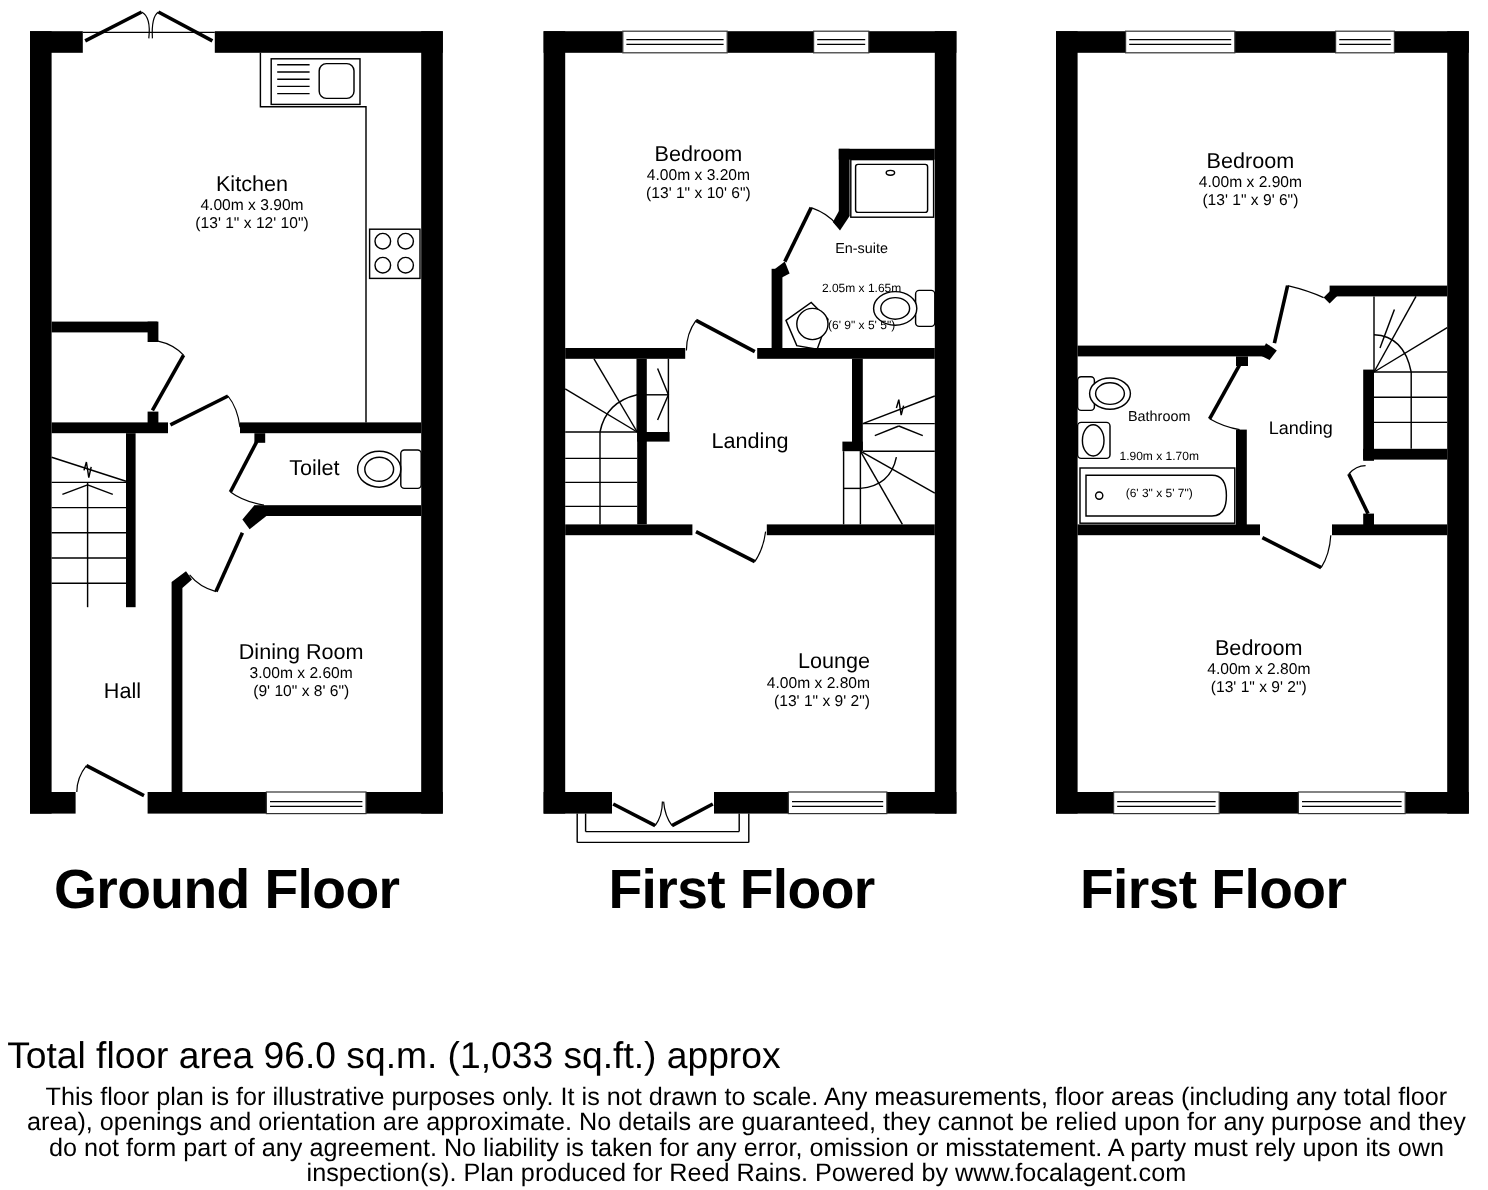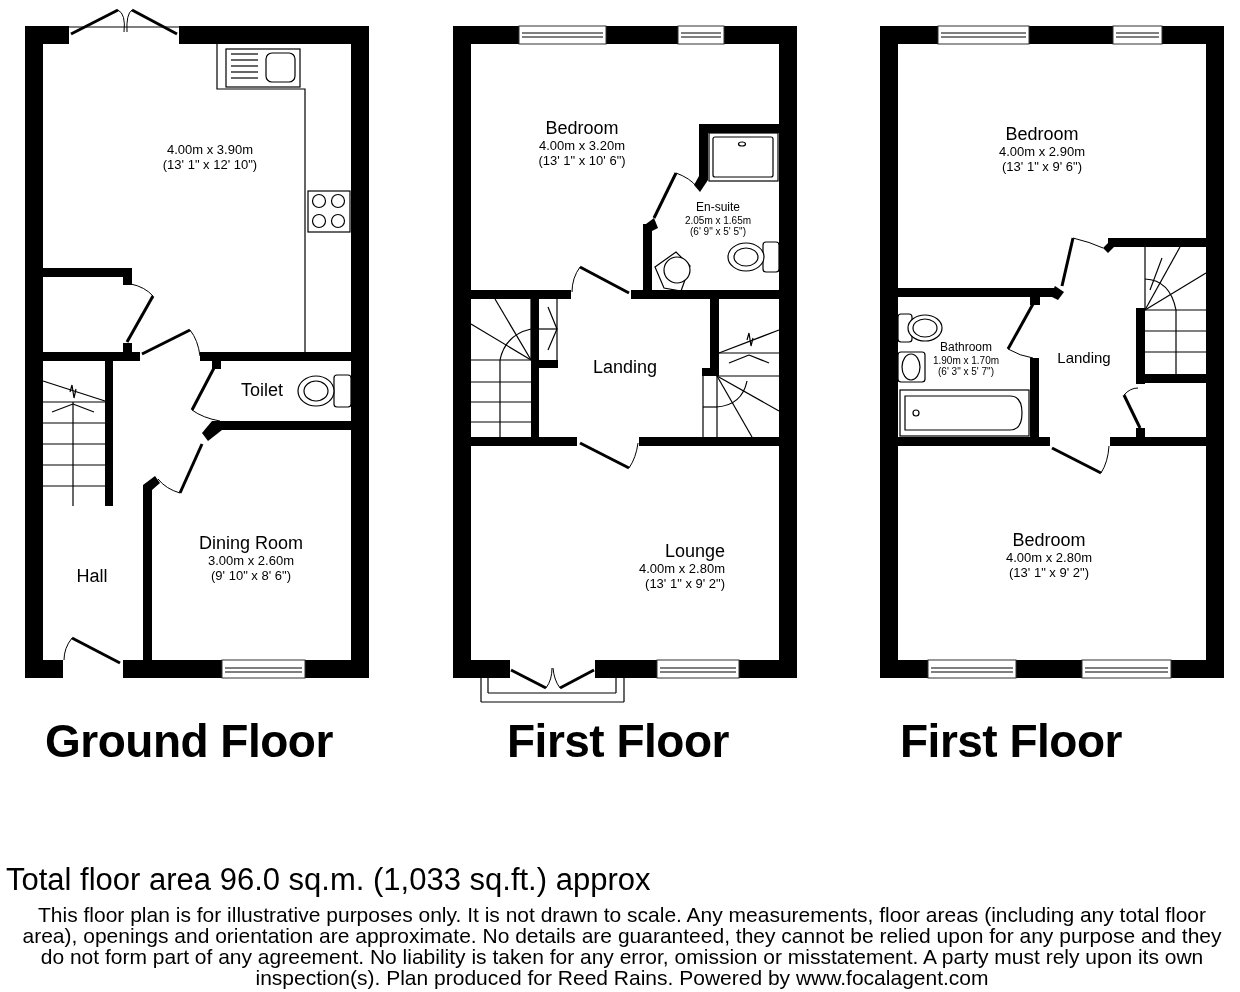--- a/index.html
+++ b/index.html
@@ -8,21 +8,21 @@
   .wall { fill: #000; }
   .line { stroke: #000; fill: none; stroke-width: 1.2; }
   .door { stroke: #000; stroke-width: 4; fill: none; }
   .arc { stroke: #000; stroke-width: 1; fill: none; }
   .win { fill: #fff; stroke: #333; stroke-width: 1; }
   .fix { fill: #fff; stroke: #000; stroke-width: 1.2; }
   .label { position: absolute; text-align: center; white-space: nowrap; line-height: 1.15; }
   .rname { font-size: 18px; }
   .rdim { font-size: 13px; }
   .sname { font-size: 12px; }
-  .sdim { font-size: 10px; }
+  .sdim { font-size: 10px; margin-top: 20px; }
   .floor-title { position: absolute; font-weight: bold; font-size: 46px; white-space: nowrap; letter-spacing: -0.5px; }
   .total { position: absolute; left: 6px; top: 862px; font-size: 31px; white-space: nowrap; }
   .disclaimer { position: absolute; left: 8px; top: 904px; width: 1228px; font-size: 21px; line-height: 21px; text-align: center; }
 </style>
 </head>
 <body>
 
 <svg class="plan" width="1240" height="992" viewBox="0 0 1240 992" xmlns="http://www.w3.org/2000/svg">
 
   <g>
@@ -274,32 +274,33 @@
     <path class="arc" d="M1124 395 Q1130 388 1138 388"></path>
 
     <rect class="wall" x="898" y="437" width="152" height="9"></rect>
     <rect class="wall" x="1110" y="437" width="96" height="9"></rect>
     <line class="door" style="stroke-width:3" x1="1052" y1="448" x2="1101" y2="473"></line>
     <path class="arc" d="M1101 473 Q1108 462 1109 446"></path>
   </g>
 </svg>
 
 <div class="label" style="left:110px; top:143px; width:200px;">
+  <div class="rname">Kitchen</div>
   <div class="rdim">4.00m x 3.90m</div>
   <div class="rdim">(13' 1" x 12' 10")</div>
 </div>
 <div class="label" style="left:232px; top:380px; width:60px;">
   <div class="rdim" style="font-size:18px;">Toilet</div>
 </div>
 <div class="label" style="left:156px; top:533px; width:190px;">
   <div class="rname">Dining Room</div>
   <div class="rdim">3.00m x 2.60m</div>
   <div class="rdim">(9' 10" x 8' 6")</div>
 </div>
-<div class="label" style="left:60px; top:566px; width:64px;">
+<div class="label" style="left:70px; top:566px; width:64px;">
   <div class="rname">Hall</div>
 </div>
 
 <div class="label" style="left:482px; top:118px; width:200px;">
   <div class="rname">Bedroom</div>
   <div class="rdim">4.00m x 3.20m</div>
   <div class="rdim">(13' 1" x 10' 6")</div>
 </div>
 <div class="label" style="left:670px; top:201px; width:96px;">
   <div class="sname">En-suite</div>

